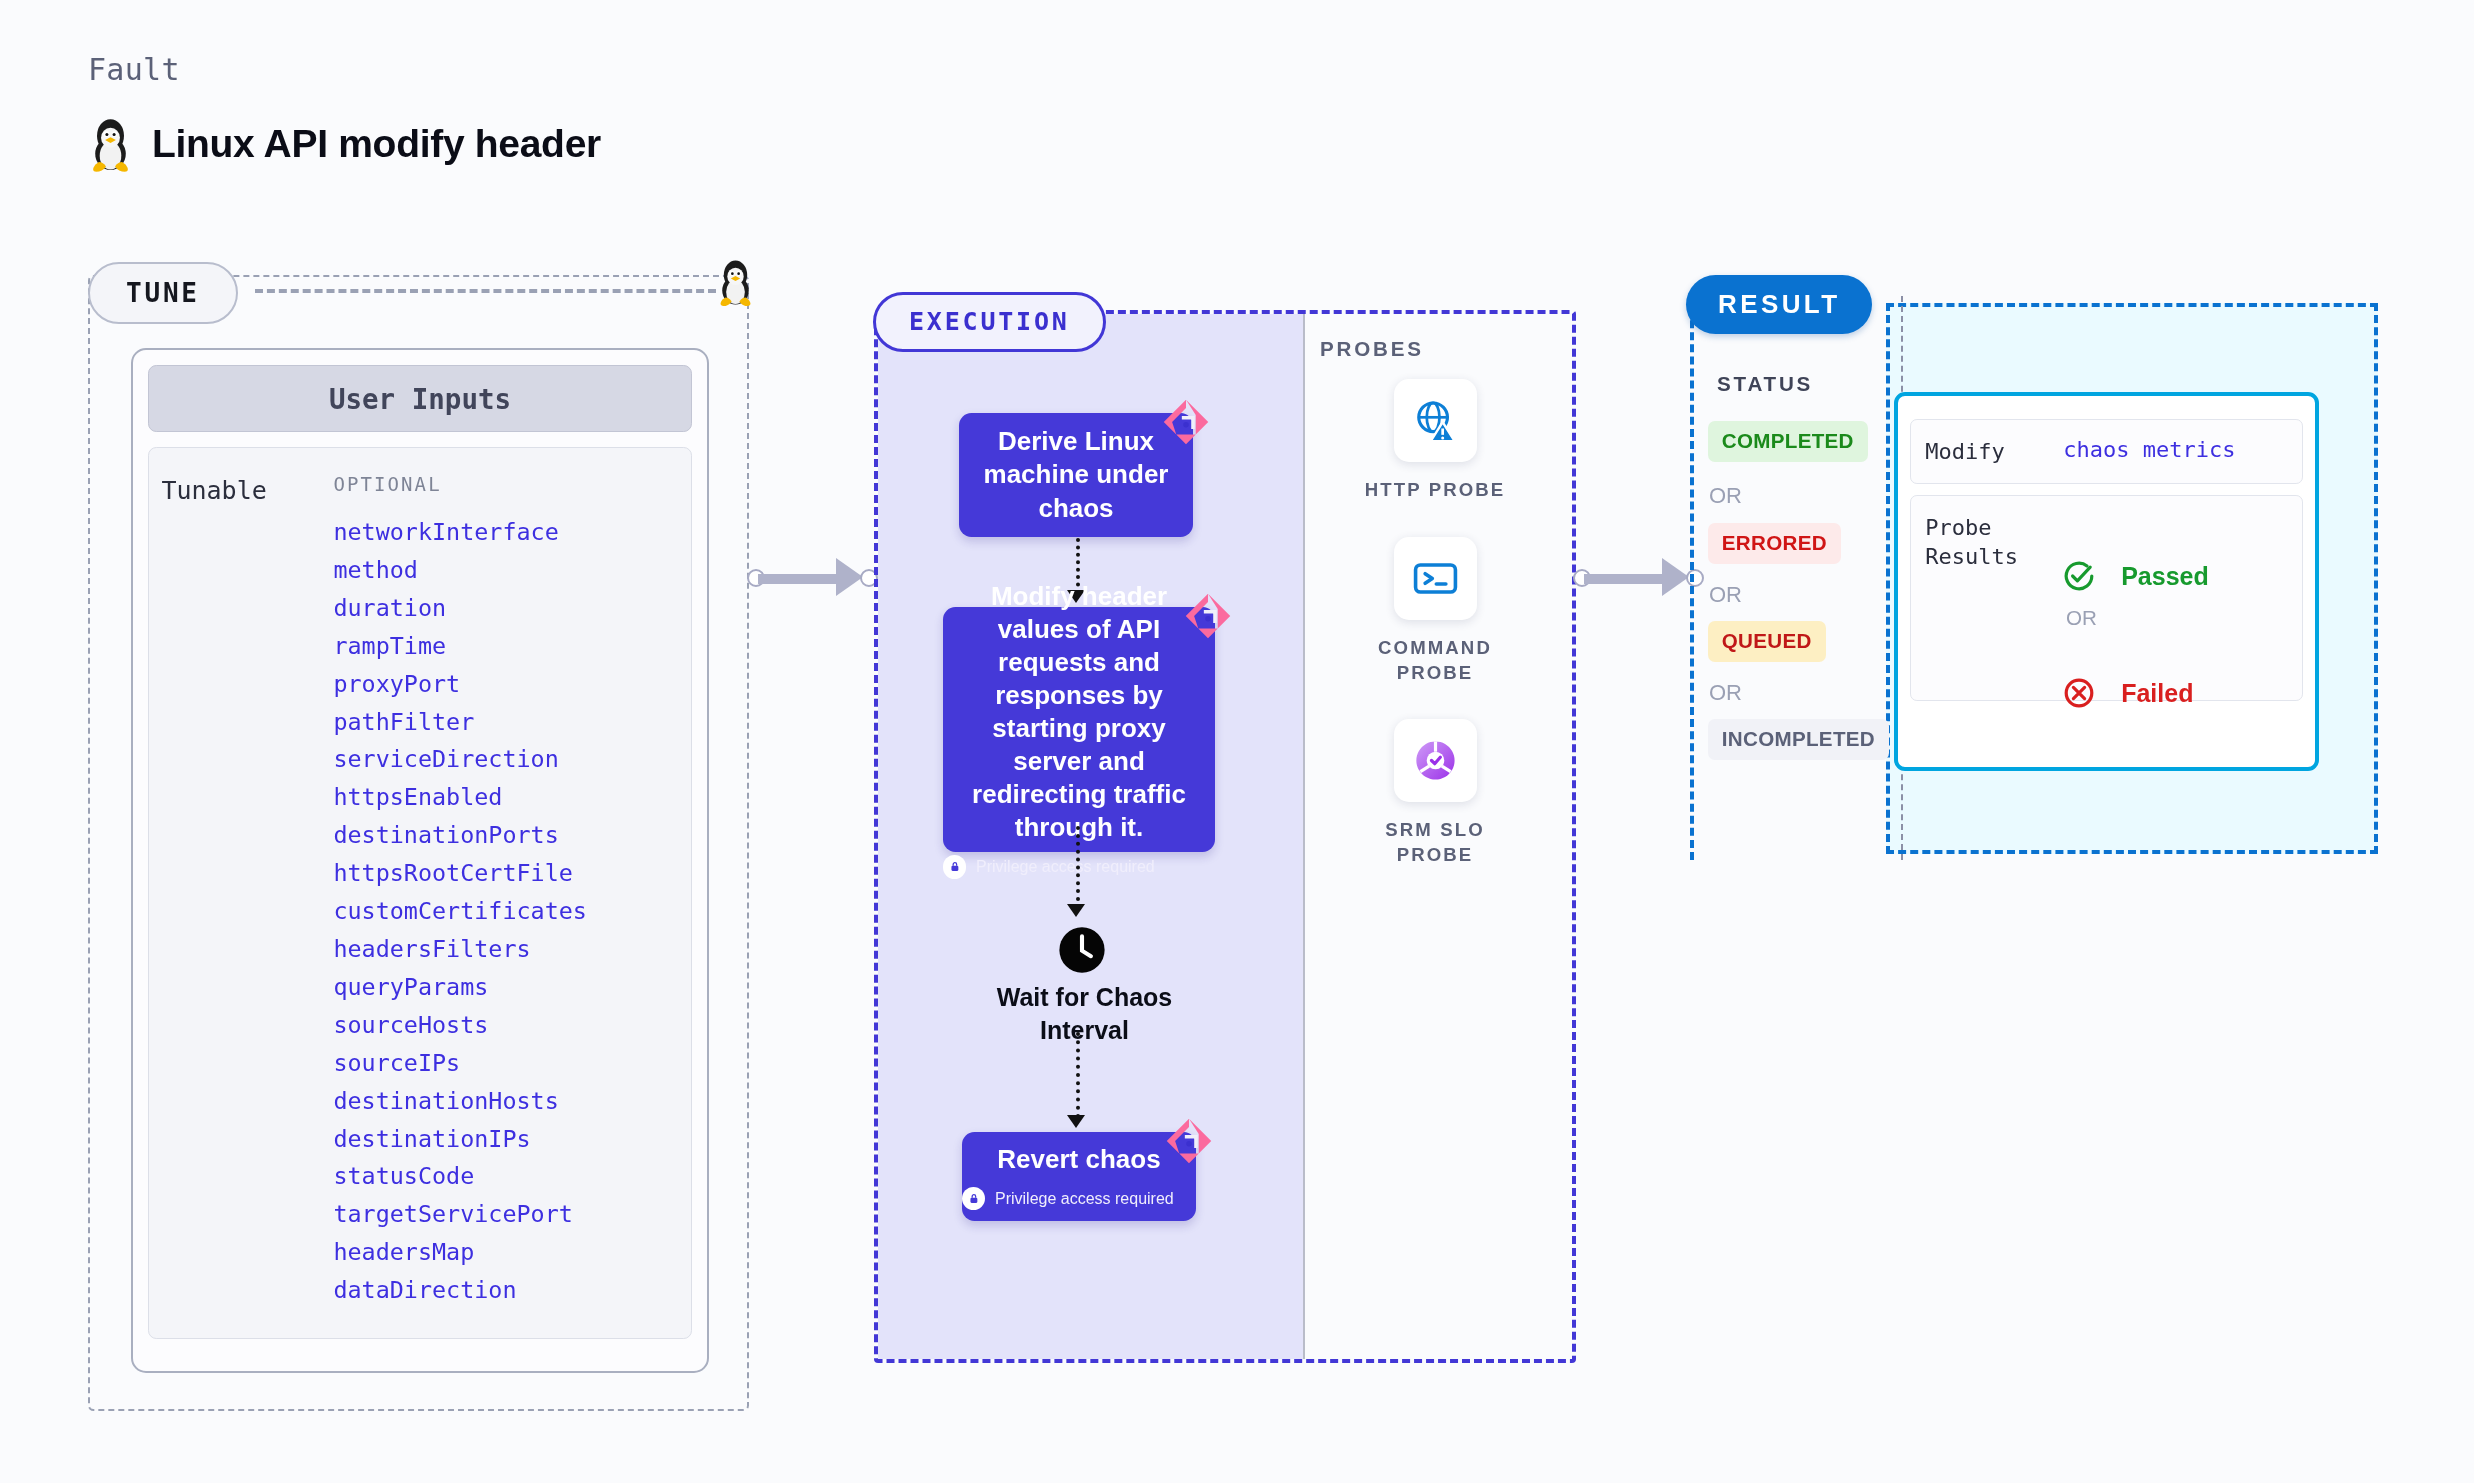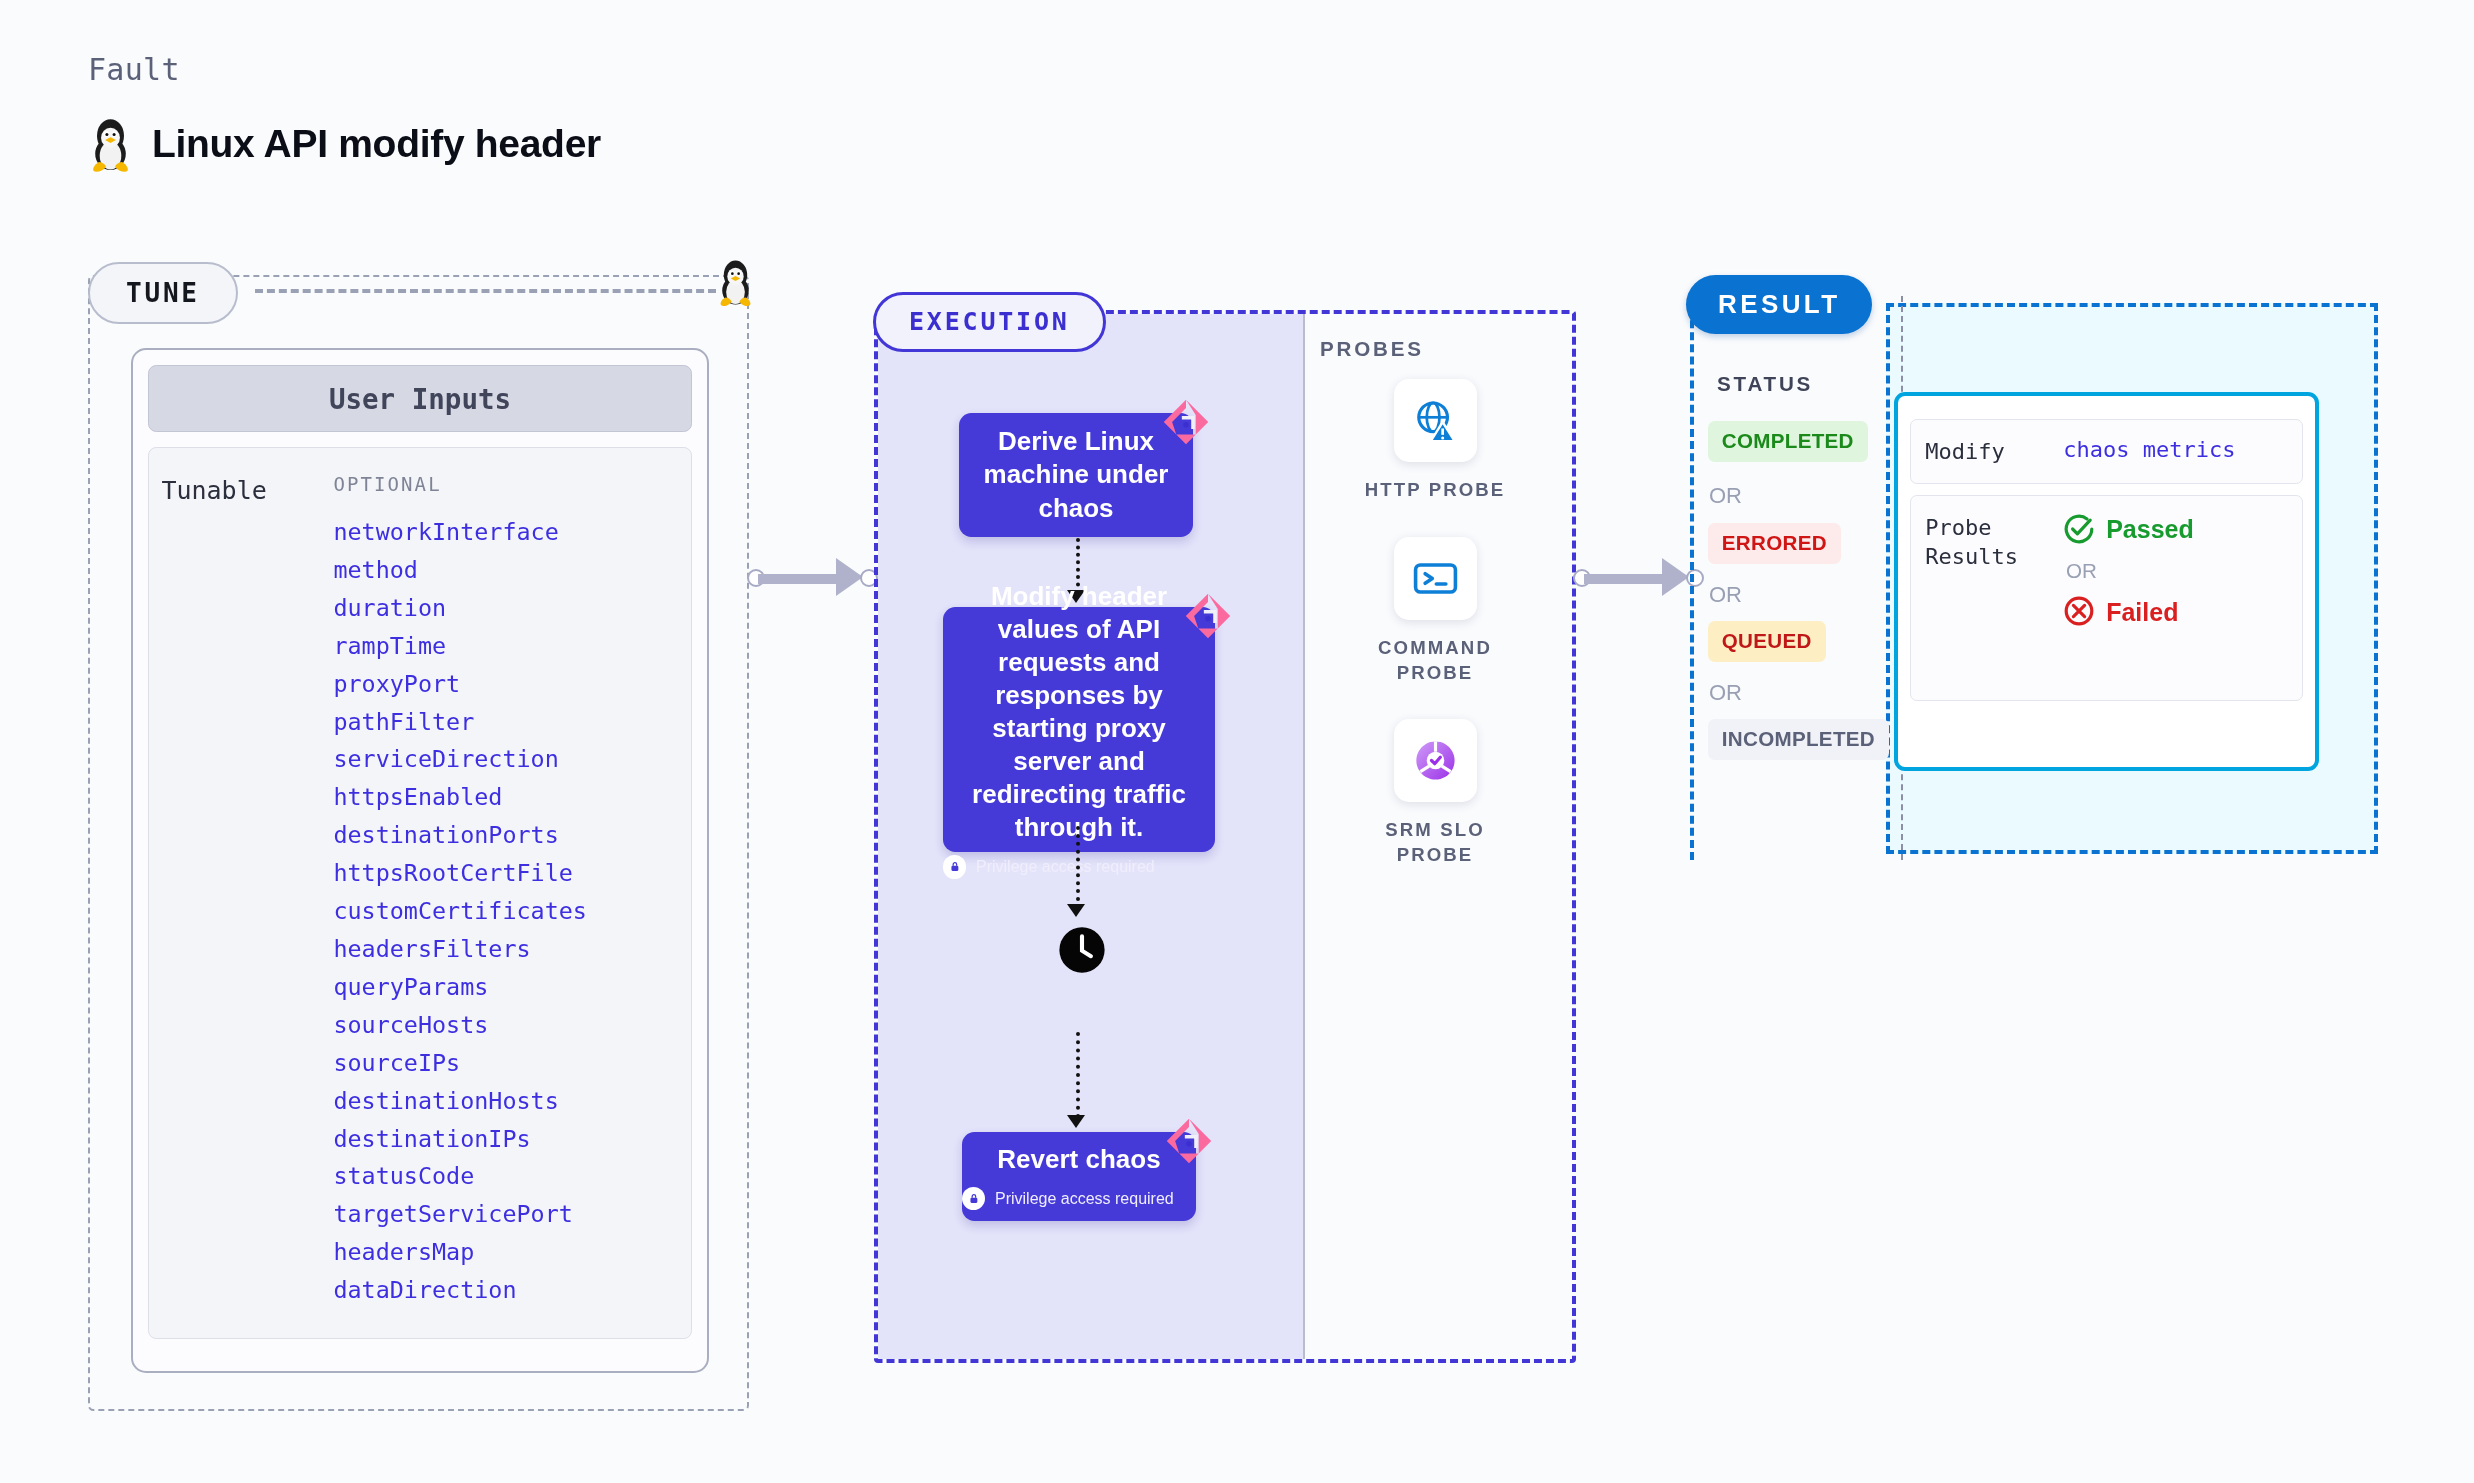--- a/index.html
+++ b/index.html
@@ -273,21 +273,21 @@
   .out-key {
     font-family: "DejaVu Sans Mono", monospace;
     font-size: 22px; color: #2b2e3d;
     width: 138px; flex: none; line-height: 1.35;
   }
   .out-val-metrics {
     font-family: "DejaVu Sans Mono", monospace;
     font-size: 22px; color: #3d2fe0;
   }
   .probe-res { flex: 1; }
-  .res-line { display: flex; align-items: center; gap: 11px; }
+  .res-line { display: flex; align-items: center; gap: 26px; margin-top: 47px; }
   .res-pass { font-size: 25px; font-weight: bold; color: #179a2e; }
   .res-fail { font-size: 25px; font-weight: bold; color: #d91f1f; }
   .res-or { font-size: 20.6px; color: #9aa0b4; margin: 12.4px 0 12.4px 2.8px; }
 </style>
 </head>
 <body>
 
 <div id="canvas">
 
   <div class="fault-kicker">Fault</div>
@@ -409,20 +409,21 @@
   </div>
   <div class="conn" style="left:1076px; top:826px; height:83px;"></div>
   <div class="conn-head" style="left:1067px; top:904px;"></div>
 
   <div id="clock-icon">
     <svg viewBox="0 0 70 70" width="48" height="48">
       <circle cx="35" cy="35" r="33" fill="#050505"></circle>
       <path d="M35 15 V36 L48 44" stroke="#ffffff" stroke-width="6" stroke-linecap="round" fill="none"></path>
     </svg>
   </div>
+  <div id="wait-label">Wait for Chaos Interval</div>
   <div class="conn" style="left:1076px; top:1032px; height:86px;"></div>
   <div class="conn-head" style="left:1067px; top:1115px;"></div>
 
   <div class="flow-node" style="left:962px; top:1132px; width:234px; height:89px;">
     <div class="node-text">Revert chaos</div>
     <div class="priv-row">
       <span class="lock-badge">
         <svg viewBox="0 0 24 24" width="13.8" height="13.8">
           <rect x="6" y="10" width="12" height="9" rx="2" fill="#4539d8"></rect>
           <path d="M9 10 V7.5 A3 3 0 0 1 15 7.5 V10" stroke="#4539d8" stroke-width="2.2" fill="none"></path>

